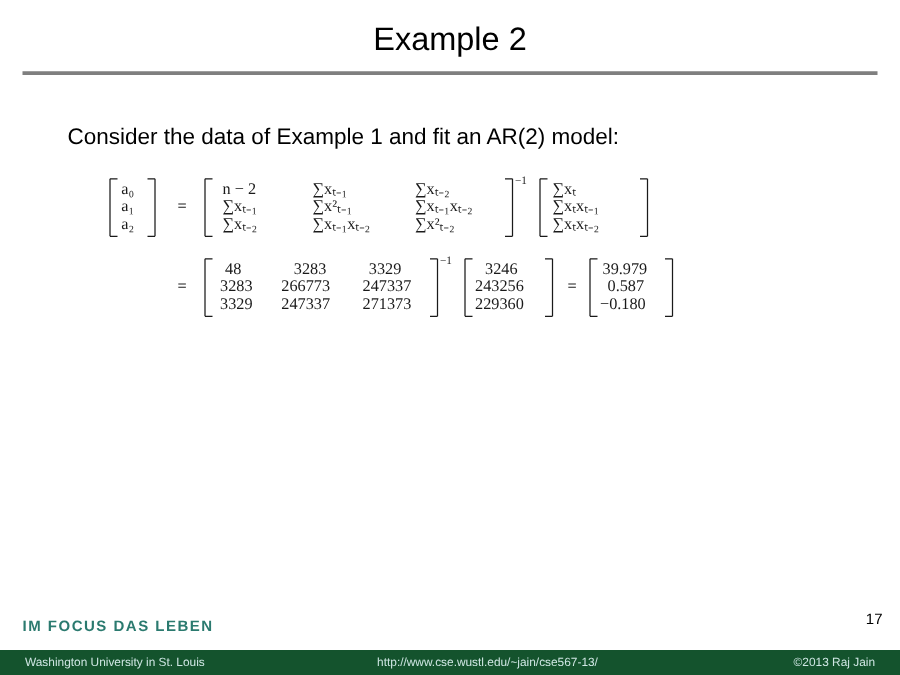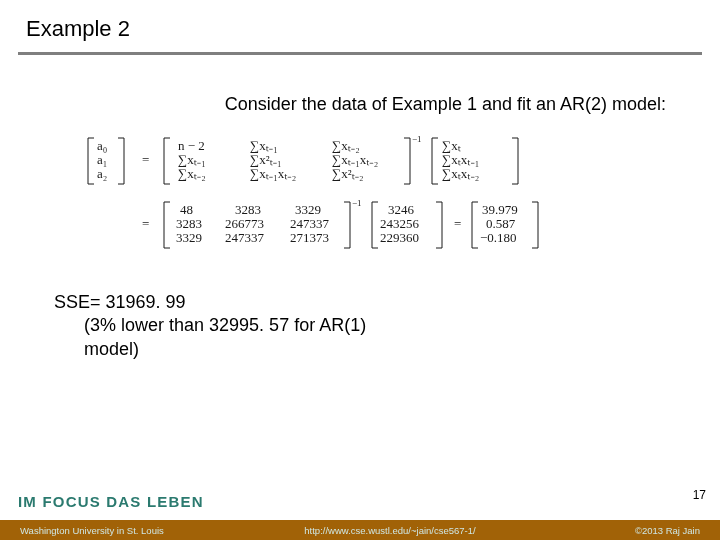--- a/index.html
+++ b/index.html
@@ -1,34 +1,34 @@
 <!DOCTYPE html>
 <html><head>
 <meta charset="utf-8">
 <style>
   * { margin: 0; padding: 0; box-sizing: border-box; }
   html, body { width: 720px; height: 540px; font-family: Arial, Helvetica, sans-serif; background: #fff; color: #000; }
   .slide { width: 720px; height: 540px; position: relative; display: flex; flex-direction: column; }
   .title-area { padding: 16px 26px 4px 26px; }
-  .title { font-size: 22px; font-weight: 400; color: #000; }
+  .title { font-size: 26px; font-weight: 400; color: #000; text-align: center; }
   .rule { height: 3px; background: #7f7f7f; margin: 6px 18px 0 18px; }
   .body { flex: 1; padding: 38px 54px 0 54px; font-size: 18px; line-height: 1.3; }
-  .intro { margin-bottom: 18px; text-align: right; }
+  .intro { margin-bottom: 18px; }
   .eq-img { margin: 6px 0 20px 0; text-align: center; }
   .eq-img svg { width: 560px; height: 130px; }
   .sse { margin-top: 4px; }
   .sse-sub { padding-left: 30px; }
   .pagenum { position: absolute; right: 14px; bottom: 38px; font-size: 12px; }
   .logo-row { position: absolute; left: 0; right: 0; bottom: 24px; height: 30px; display: flex; align-items: center; justify-content: space-between; padding: 0 18px; }
   .lubeck-logo { display: flex; align-items: center; gap: 6px; color: #2b7a6f; font-size: 8px; line-height: 1.05; }
   .lubeck-mark svg { width: 22px; height: 22px; }
   .lubeck-text .line1 { font-weight: 700; letter-spacing: 0.5px; }
   .lubeck-text .line2 { font-size: 7px; color: #6aa59c; }
-  .focus-text { color: #2b7a6f; font-size: 15px; letter-spacing: 1.2px; font-weight: 700; }
-  .footer { position: absolute; left: 0; right: 0; bottom: 0; height: 20px; background: #a16207; color: #cfe6e3; display: flex; align-items: center; font-size: 9.5px; }
+  .focus-text { color: #2b7a6f; font-size: 12px; letter-spacing: 1.2px; font-weight: 700; }
+  .footer { position: absolute; left: 0; right: 0; bottom: 0; height: 20px; background: #14532d; color: #cfe6e3; display: flex; align-items: center; font-size: 9.5px; }
   .footer-left { flex: 0 0 200px; padding-left: 20px; }
   .footer-center { flex: 1; text-align: center; }
   .footer-right { flex: 0 0 140px; text-align: right; padding-right: 20px; }
   .footer a { color: #cfe6e3; text-decoration: none; }
   .eq-text { font-family: 'Times New Roman', serif; font-size: 13px; fill: #1a1a1a; }
   .eq-small { font-size: 9px; }
 </style>
 </head>
 <body>
 
@@ -93,34 +93,29 @@
         <text class="eq-text" x="374" y="94">=</text>
 
         <path d="M392 68 h6 M392 68 v46 M392 114 h6" stroke="#1a1a1a" stroke-width="1" fill="none"></path>
         <path d="M458 68 h-6 M458 68 v46 M458 114 h-6" stroke="#1a1a1a" stroke-width="1" fill="none"></path>
         <text class="eq-text" x="402" y="80">39.979</text>
         <text class="eq-text" x="406" y="94">0.587</text>
         <text class="eq-text" x="400" y="108">−0.180</text>
       </svg>
     </div>
 
-    <div class="sse">
-      <div>SSE= 31969. 99</div>
-      <div class="sse-sub">(3% lower than 32995. 57 for AR(1)</div>
-      <div class="sse-sub">model)</div>
-    </div>
   </div>
 
   <div class="pagenum">17</div>
 
   <div class="logo-row">
     <div class="focus-text">IM FOCUS DAS LEBEN</div>
   </div>
 
   <div class="footer">
     <div class="footer-left">Washington University in St. Louis</div>
     <div class="footer-center">
-      <a>http://www.cse.wustl.edu/~jain/cse567-1/</a>
+      <a>http://www.cse.wustl.edu/~jain/cse567-13/</a>
     </div>
     <div class="footer-right">©2013 Raj Jain</div>
   </div>
 
 </div>
 
 </body></html>

